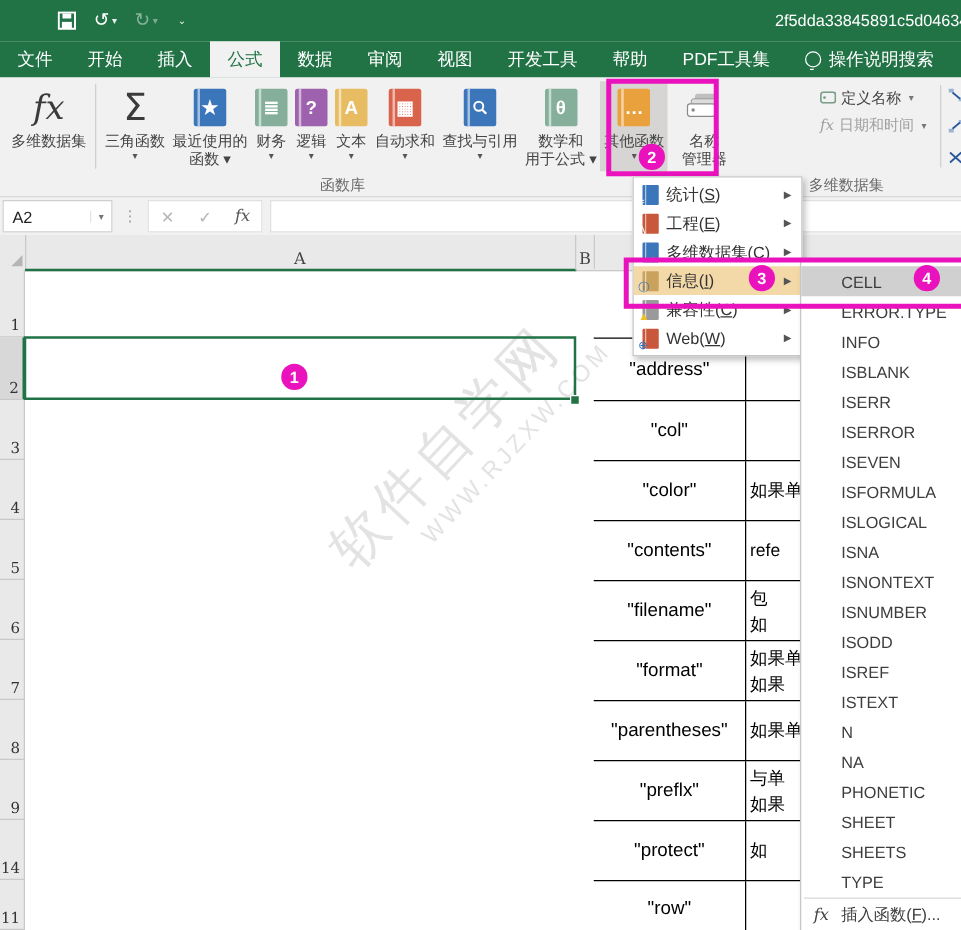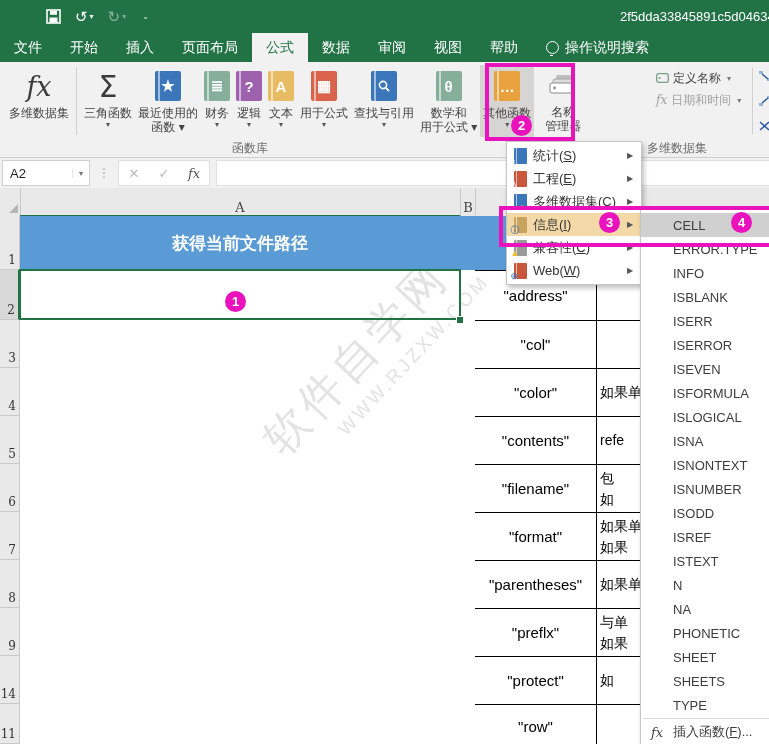--- a/index.html
+++ b/index.html
@@ -147,37 +147,40 @@
   <div id="tabrow">
       <div class="tab">
         <span>文件</span>
       </div>
       <div class="tab">
         <span>开始</span>
       </div>
       <div class="tab">
         <span>插入</span>
       </div>
-      <div class="tab">
-        <span>页面布局</span>
-      </div>
       <div class="tab sel">
         <span>公式</span>
       </div>
       <div class="tab">
         <span>数据</span>
       </div>
       <div class="tab">
         <span>审阅</span>
       </div>
       <div class="tab">
         <span>视图</span>
       </div>
       <div class="tab">
+        <span>开发工具</span>
+      </div>
+      <div class="tab">
         <span>帮助</span>
+      </div>
+      <div class="tab">
+        <span>PDF工具集</span>
       </div>
       <div class="tab search">
         <span class="bulb"></span>
         <span>操作说明搜索</span>
       </div>
     </div>
 
   <div id="ribbon">
     <div id="ribbon-btns">
         <div class="rbtn">
@@ -219,21 +222,21 @@
           <div class="ricon">
             <div class="book" style="background: rgb(232, 188, 98);">A</div>
           </div>
           <div class="rlbl">文本</div>
           <div class="rcaret">▾</div>
         </div>
         <div class="rbtn">
           <div class="ricon">
             <div class="book" style="background: rgb(217, 99, 75);">▦</div>
           </div>
-          <div class="rlbl">用于公式</div>
+          <div class="rlbl">自动求和</div>
           <div class="rcaret">▾</div>
         </div>
         <div class="rbtn">
           <div class="ricon">
             <div class="book" style="background: rgb(59, 118, 187);">
               <svg width="14" height="14" viewBox="0 0 14 14">
                 <circle cx="6" cy="6" r="3.6" fill="none" stroke="#fff" stroke-width="1.6"></circle>
                 <line x1="8.8" y1="8.8" x2="12" y2="12" stroke="#fff" stroke-width="1.8"></line>
               </svg>
             </div>
@@ -248,34 +251,34 @@
           <div class="rlbl">数学和</div>
           <div class="rlbl">用于公式 ▾</div>
         </div>
         <div class="rbtn pressed">
           <div class="ricon">
             <div class="book" style="background: rgb(233, 161, 62);">…</div>
           </div>
           <div class="rlbl">其他函数</div>
           <div class="rcaret">▾</div>
         </div>
-        <div class="rbtn" style="margin-left: 8px; font-family: Liberation Mono, monospace;">
+        <div class="rbtn" style="margin-left: 8px;">
           <div class="ricon">
             <svg width="30" height="26" viewBox="0 0 30 26">
               <rect x="8" y="2" width="18" height="9" rx="2" fill="#bfbfbf"></rect>
               <rect x="5" y="6" width="20" height="9" rx="2" fill="#dcdcdc" stroke="#9a9a9a" stroke-width="0.8"></rect>
               <rect x="2" y="10" width="22" height="10" rx="2" fill="#fff" stroke="#8a8a8a" stroke-width="1"></rect>
               <circle cx="6.5" cy="15" r="1.4" fill="#8a8a8a"></circle>
             </svg>
           </div>
           <div class="rlbl">名称</div>
           <div class="rlbl">管理器</div>
         </div>
       </div>
-    <div class="grp-label" style="left:232px;">函数库</div>
+    <div class="grp-label" style="left:256px;">函数库</div>
     <div class="grp-label" style="left:647px;">多维数据集</div>
 
     <div id="defined-names">
       <div class="srow">
         <svg width="13" height="10" viewBox="0 0 13 10">
             <rect x="0.7" y="0.7" width="11.6" height="8.6" rx="2" fill="none" stroke="#7b9e89" stroke-width="1.3"></rect>
             <circle cx="3.6" cy="5" r="1.1" fill="#7b9e89"></circle>
           </svg>
         <span>定义名称</span>
         <span class="scar">▾</span>
@@ -339,23 +342,20 @@
         <div class="rnum" style="height: 48px; width: 20px;">3</div>
         <div class="rnum" style="height: 48px; width: 20px;">4</div>
         <div class="rnum" style="height: 48px; width: 20px;">5</div>
         <div class="rnum" style="height: 48px; width: 20px;">6</div>
         <div class="rnum" style="height: 48px; width: 20px;">7</div>
         <div class="rnum" style="height: 48px; width: 20px;">8</div>
         <div class="rnum" style="height: 48px; width: 20px;">9</div>
         <div class="rnum" style="height: 48px; width: 20px;">14</div>
         <div class="rnum" style="height: 40px; width: 20px;">11</div>
       </div>
-    <div id="title-cell">
-      <span class="t">获得当前文件路径</span>
-    </div>
     <div id="ftable">
         <div class="trow" style="height: 50px;">
           <div class="tc-name">"address"</div>
           <div class="tc-desc"></div>
         </div>
         <div class="trow" style="height: 48px;">
           <div class="tc-name">"col"</div>
           <div class="tc-desc"></div>
         </div>
         <div class="trow" style="height: 48px;">

